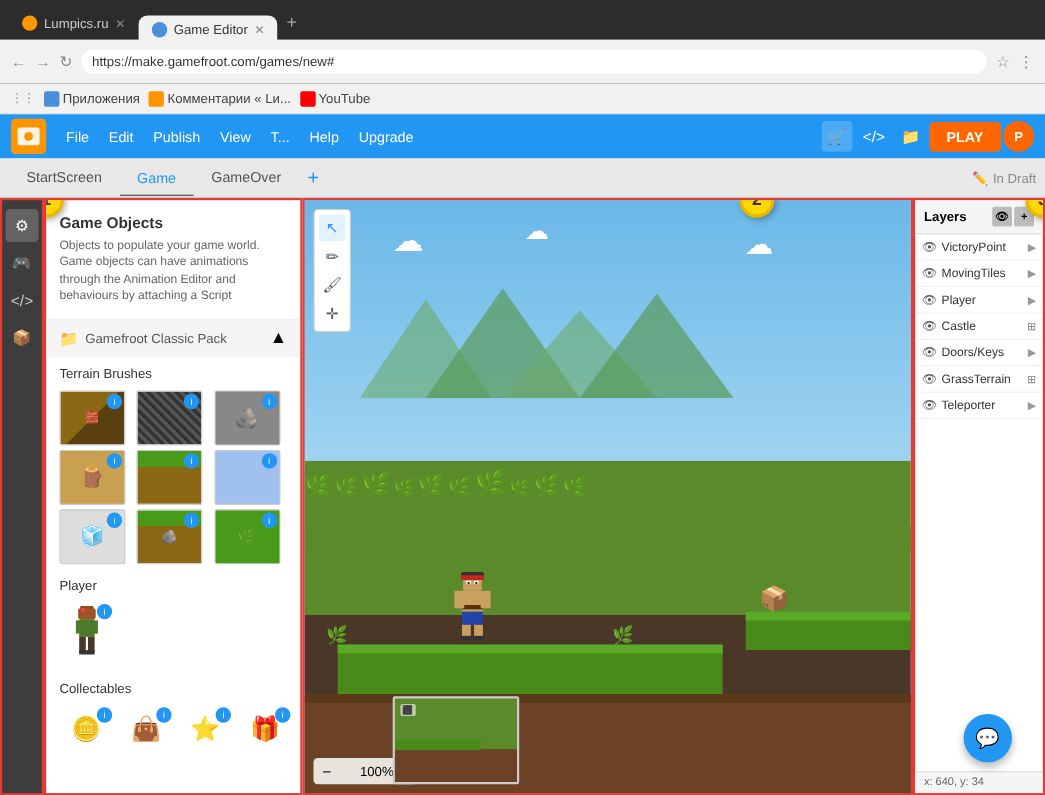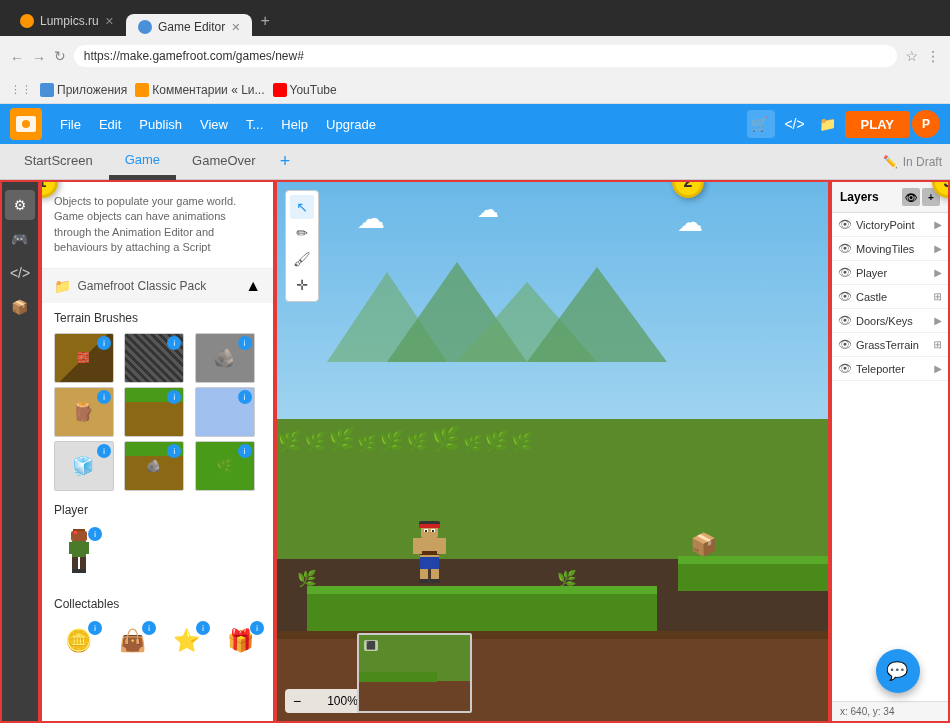--- a/index.html
+++ b/index.html
@@ -37,21 +37,21 @@
     .menu-spacer { flex: 1; }
     .menu-icons { display: flex; gap: 6px; align-items: center; }
     .menu-icon-btn { color: white; width: 28px; height: 28px; border-radius: 4px; display: flex; align-items: center; justify-content: center; cursor: pointer; font-size: 14px; }
     .menu-icon-btn.cart { background: rgba(255,255,255,0.2); }
     .play-btn { background: #ff6600; color: white; font-weight: bold; padding: 6px 16px; border-radius: 4px; font-size: 13px; cursor: pointer; text-align: center; }
     .user-avatar { width: 28px; height: 28px; border-radius: 50%; background: #ff6600; color: white; display: flex; align-items: center; justify-content: center; font-weight: bold; font-size: 12px; }
 
     
     .tabs-bar { display: flex; align-items: center; background: #e8e8e8; padding: 0 8px; height: 36px; border-bottom: 1px solid #ccc; }
     .tab { padding: 8px 16px; font-size: 13px; cursor: pointer; color: #555; border-bottom: 2px solid transparent; }
-    .tab.active { color: #2196F3; border-bottom: 5px solid #404040; font-weight: 500; }
+    .tab.active { color: #2196F3; border-bottom: 1px solid #404040; font-weight: 500; }
     .add-tab { color: #2196F3; font-size: 18px; cursor: pointer; padding: 4px 8px; }
     .draft-badge { margin-left: auto; display: flex; align-items: center; gap: 4px; font-size: 12px; color: #888; cursor: pointer; }
     .edit-icon { font-size: 12px; }
 
     
     .main-layout { display: flex; flex: 1; overflow: hidden; }
 
     
     .sidebar-icons { width: 40px; background: #3d3d3d; display: flex; flex-direction: column; align-items: center; padding: 8px 0; gap: 4px; border: 2px solid #e53935; }
     .sidebar-icon { width: 30px; height: 30px; color: #ccc; display: flex; align-items: center; justify-content: center; cursor: pointer; border-radius: 4px; font-size: 14px; }
@@ -208,20 +208,21 @@
       <div class="sidebar-icon">🎮</div>
       <div class="sidebar-icon">&lt;/&gt;</div>
       <div class="sidebar-icon">📦</div>
     </div>
 
     <div class="left-panel" style="position:relative;">
 
       <div class="num-label" style="top:-16px; left:-16px;">1</div>
 
       <div class="left-panel-header">
+        <h3>Game Objects</h3>
         <p>Objects to populate your game world. Game objects can have animations through the Animation Editor and behaviours by attaching a Script</p>
       </div>
 
       <div class="collection-header">
         <div class="collection-folder">
           <span class="folder-icon">📁</span>
           <span>Gamefroot Classic Pack</span>
         </div>
         <span>▲</span>
       </div>

